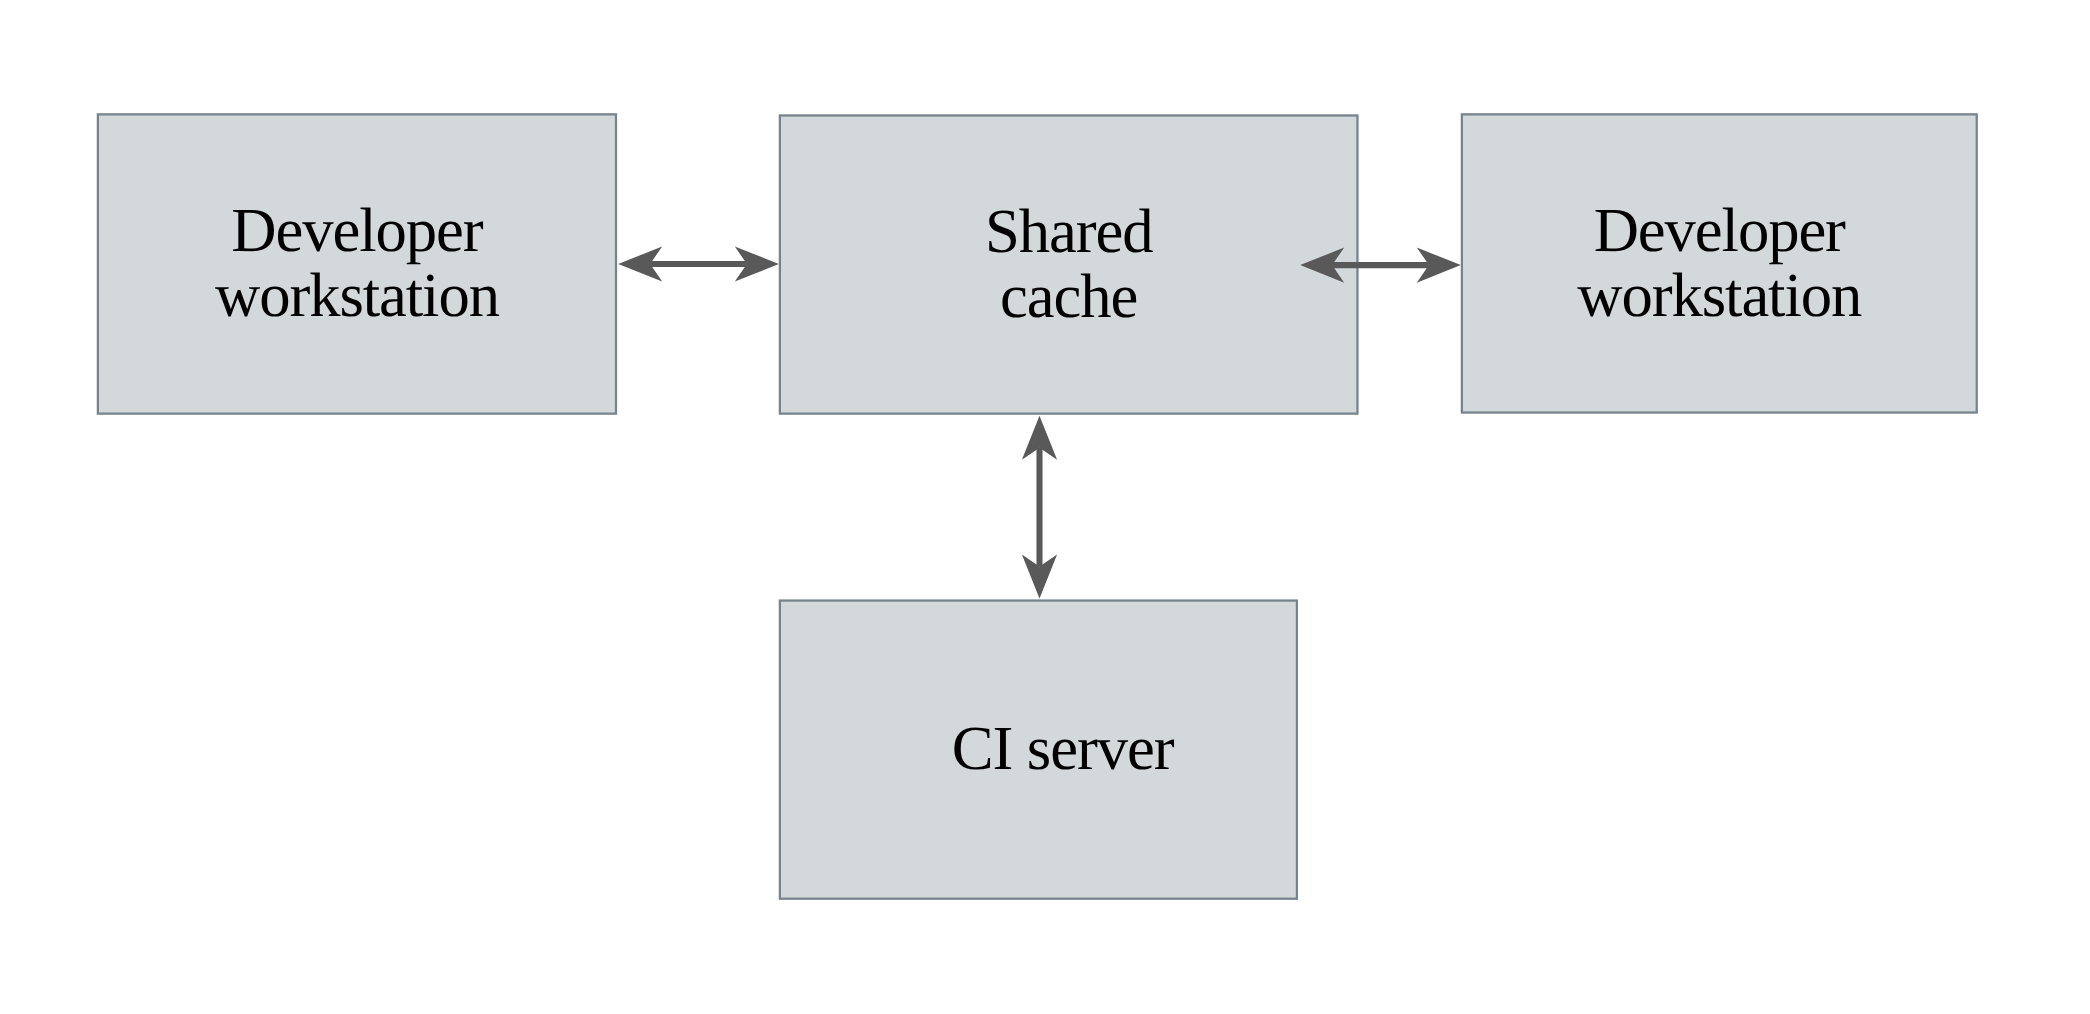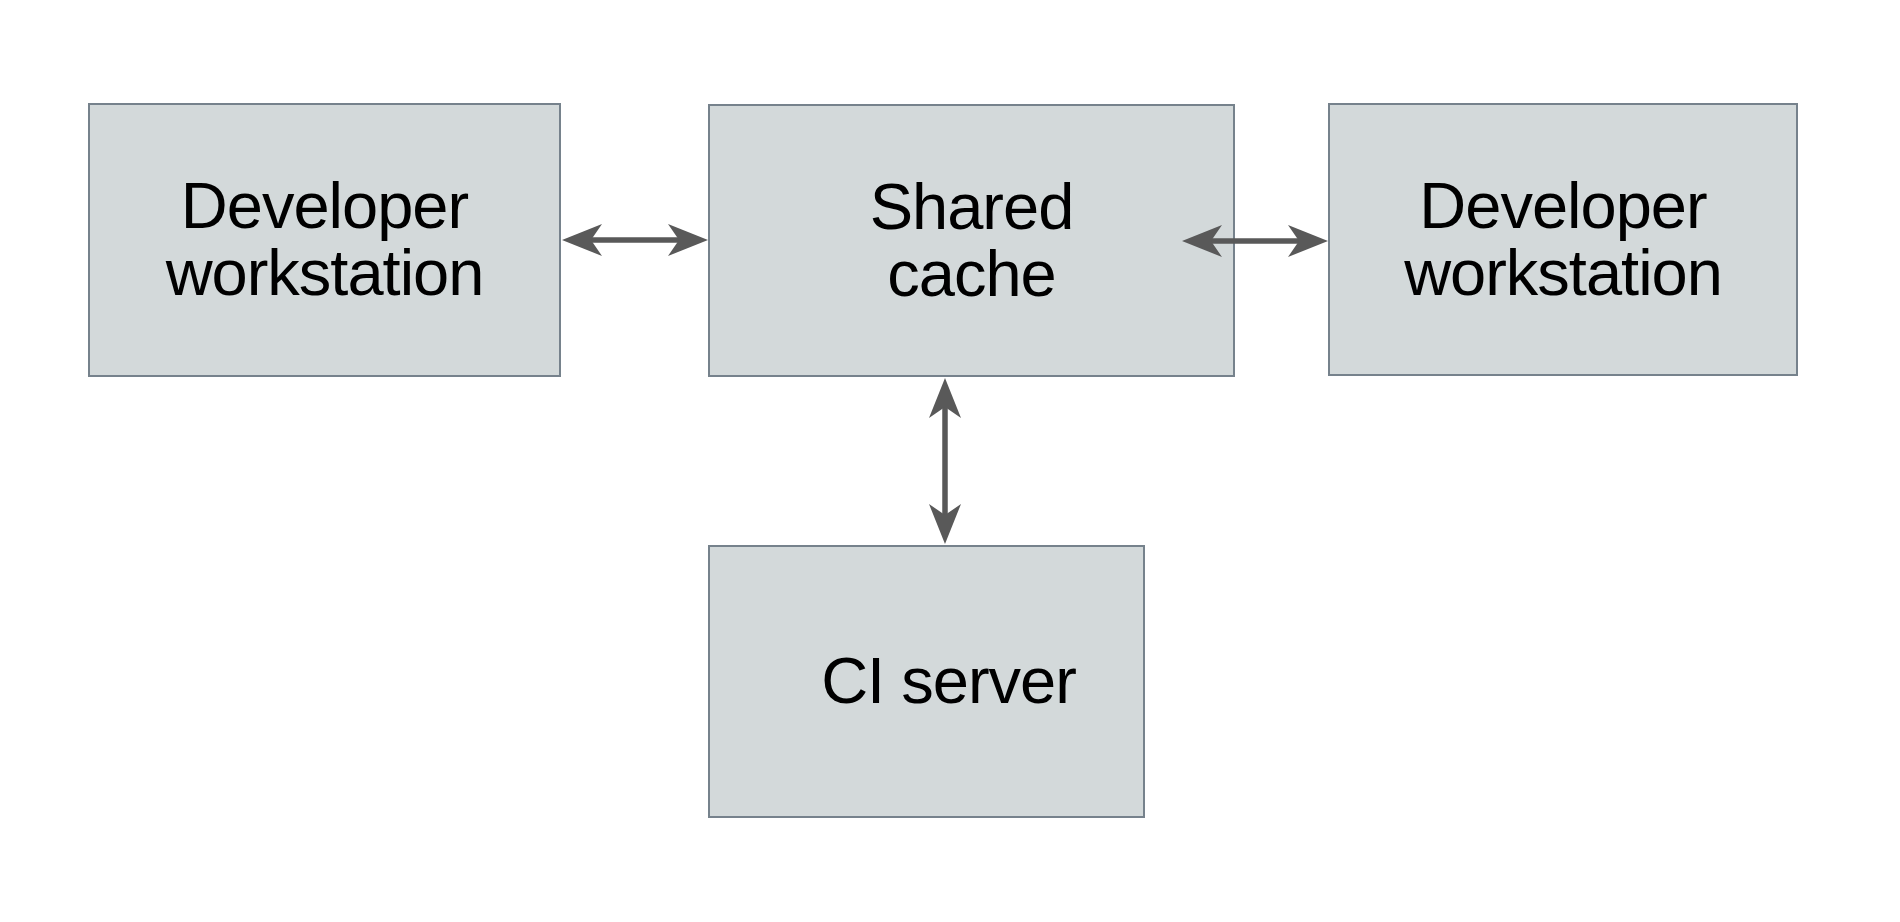--- a/index.html
+++ b/index.html
@@ -20,31 +20,32 @@
   }
   .node{
     position:absolute;
     background:var(--node-fill);
     border:2px solid var(--node-border);
     display:flex;
     align-items:center;
     justify-content:center;
   }
   .node-label{
-    font-size:65px;
+    font-size:57px;
     line-height:1.03;
     color:var(--text);
     text-align:center;
     white-space:pre-line;
     letter-spacing:-1px;
+    font-family:Liberation Serif, serif;
   }
   #node-dev-left  {left:88px;  top:103px; width:473px; height:274px;}
   #node-shared    {left:708px; top:104px; width:527px; height:273px;}
   #node-dev-right {left:1328px;top:103px; width:470px; height:273px;}
-  #node-ci        {left:708px; top:545px; width:437px; height:273px;padding-left:44px;}
+  #node-ci        {left:708px; top:545px; width:472px; height:273px;padding-left:44px;}
   .arrow-layer{
     position:absolute;left:0;top:0;width:1900px;height:922px;
     pointer-events:none;
   }
   .arrow-layer line{stroke:var(--arrow);stroke-width:5.5px;}
   .arrow-layer polygon{fill:var(--arrow);}
 </style>
 </head>
 <body>
 

